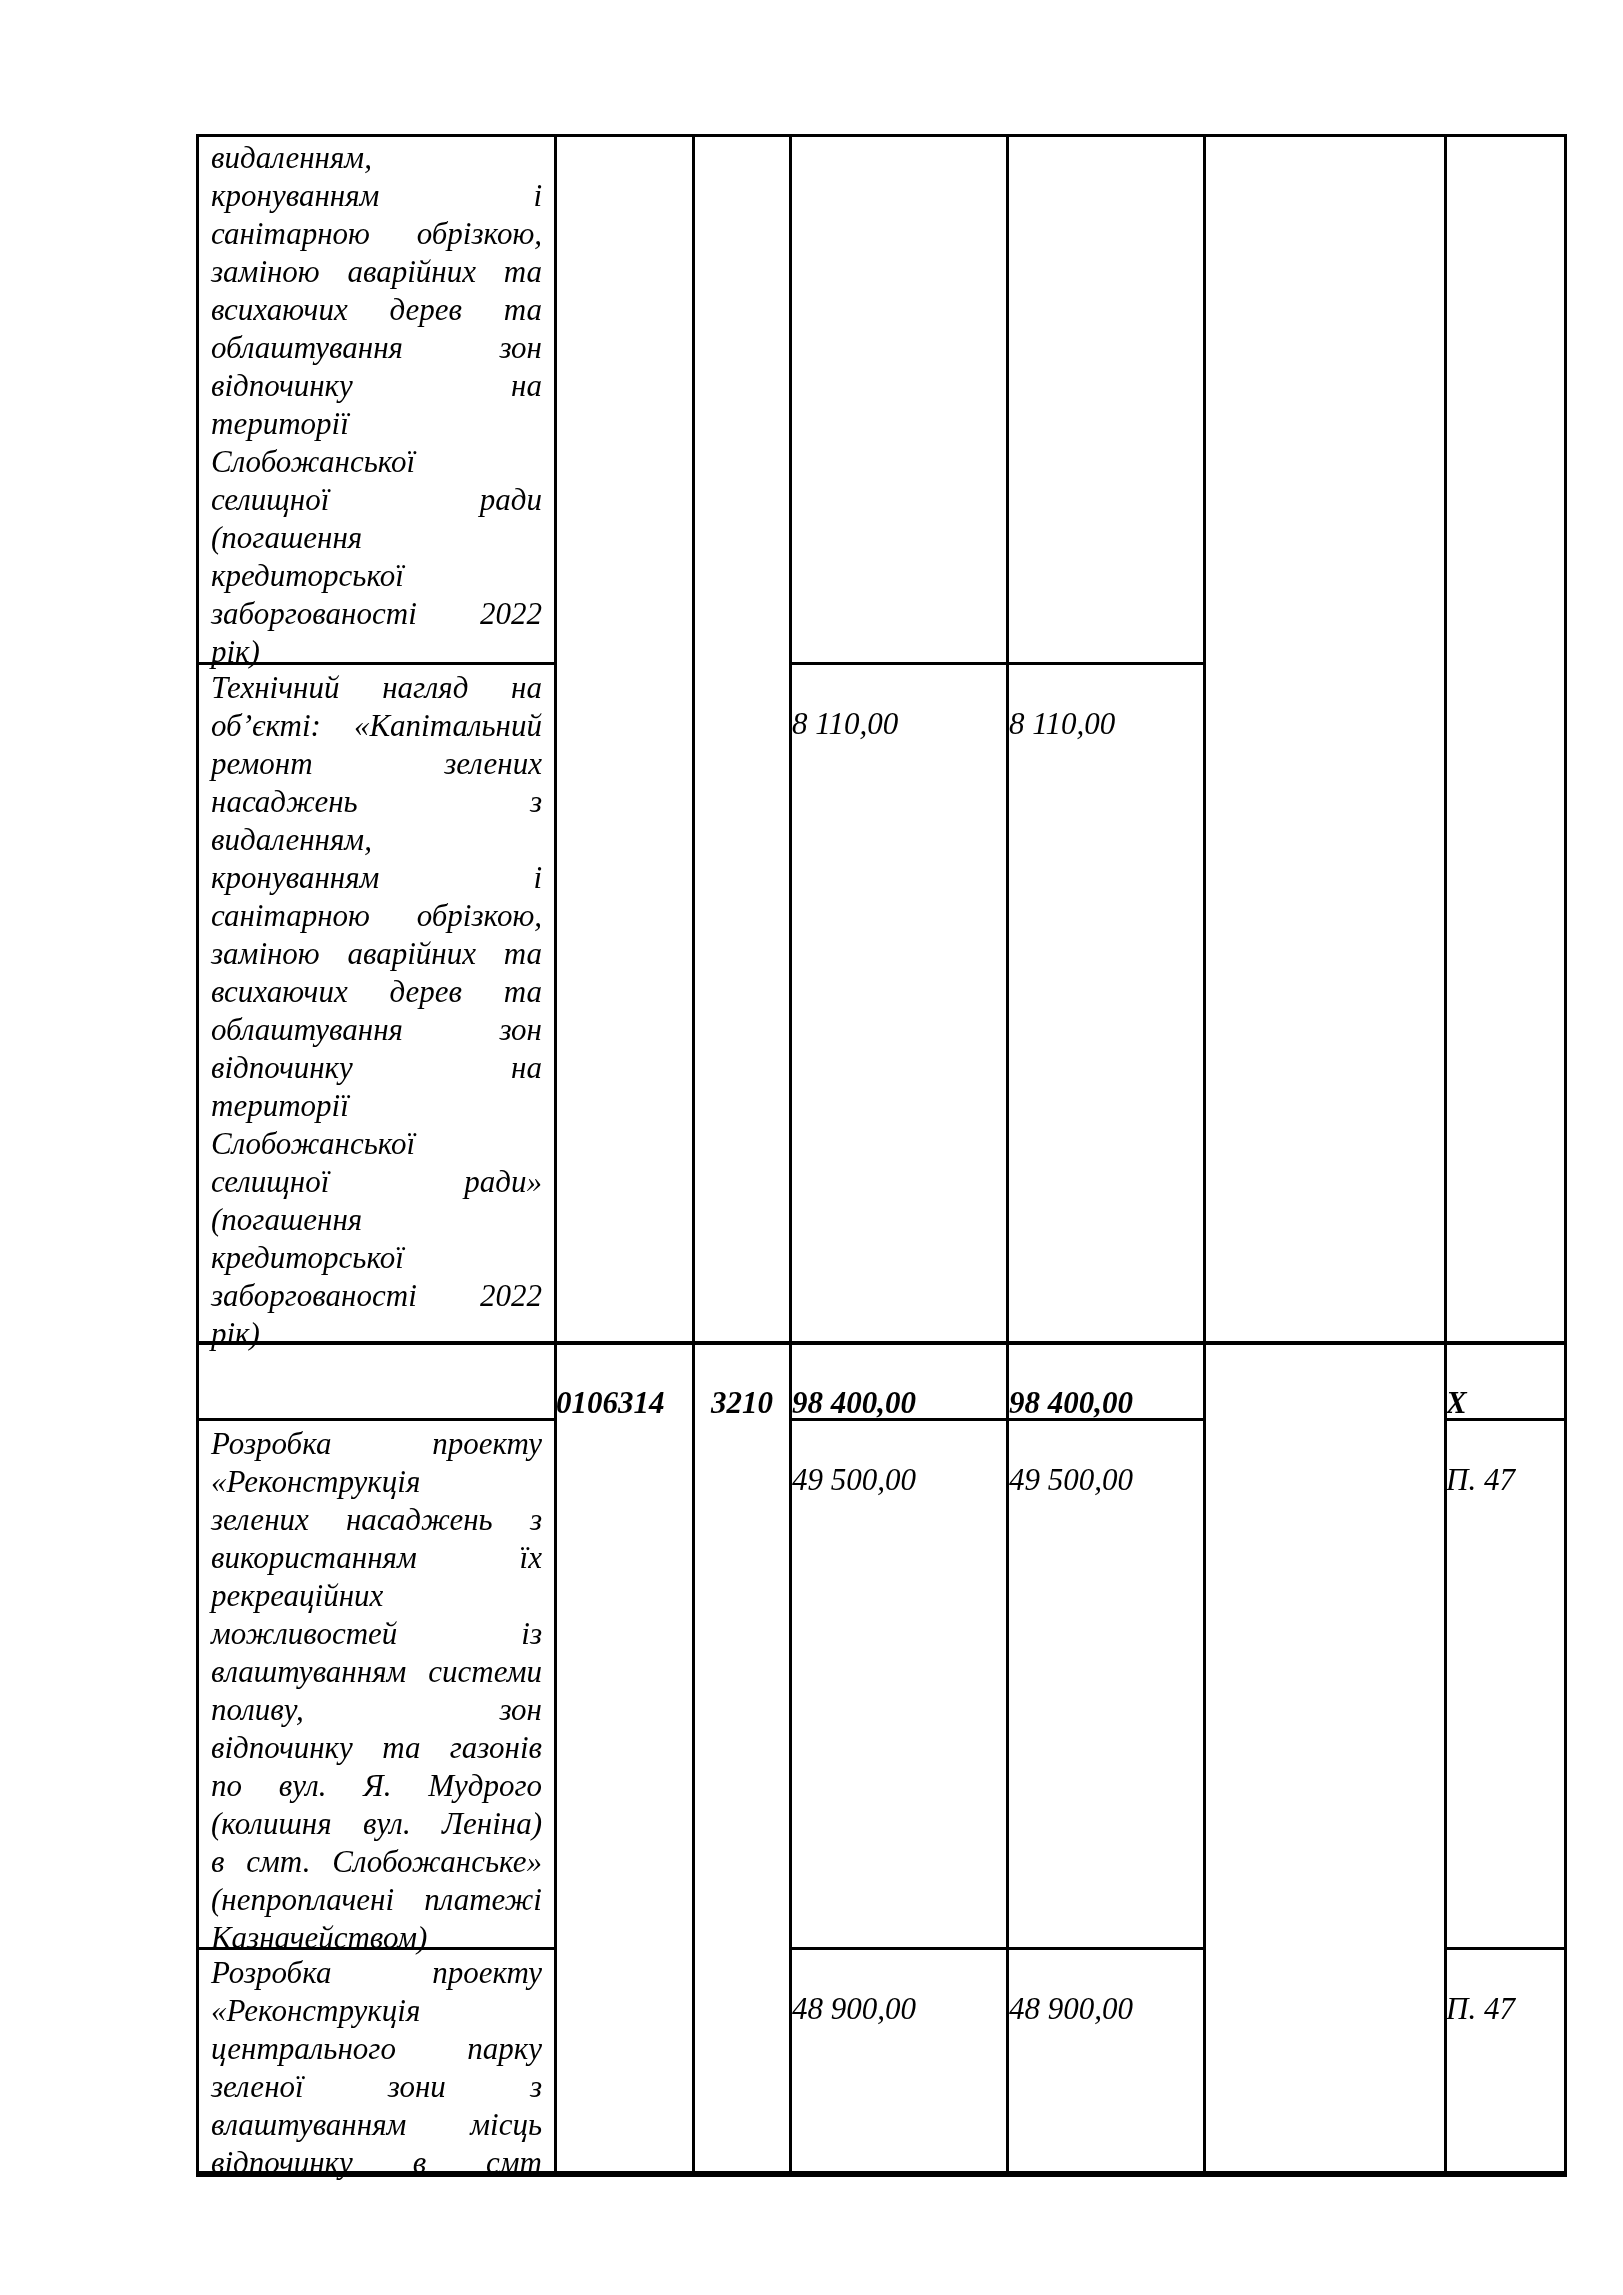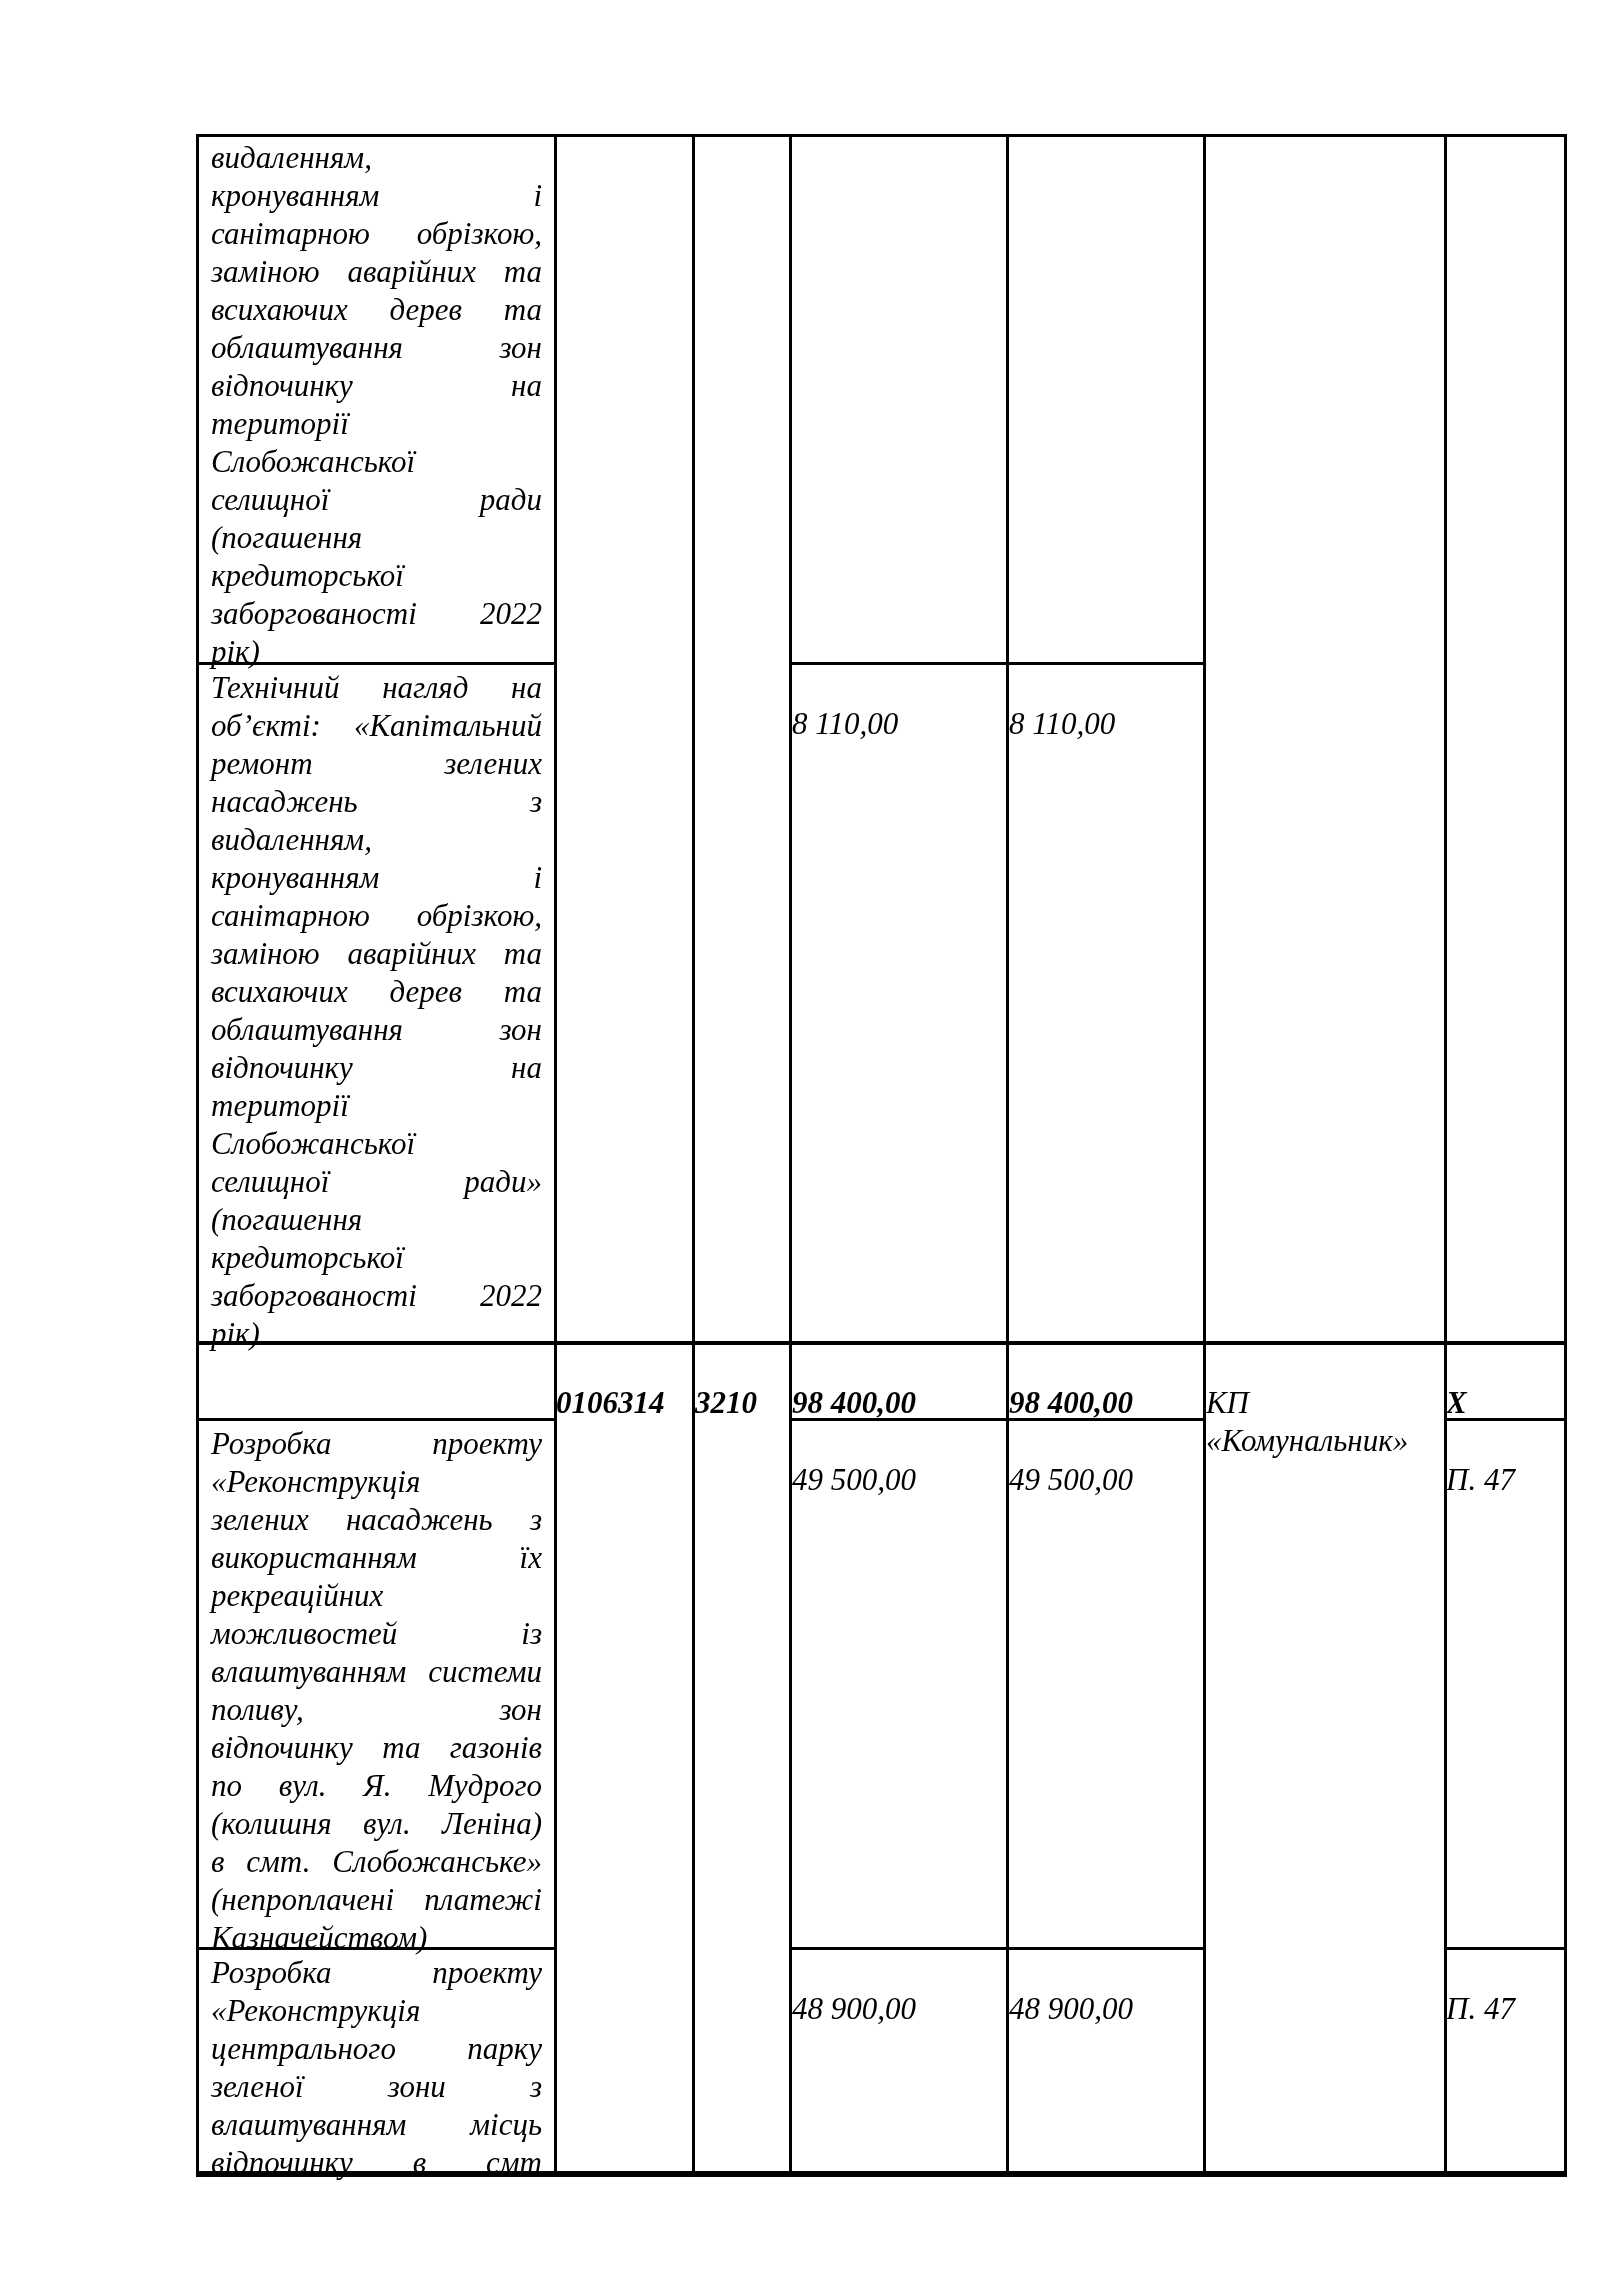--- a/index.html
+++ b/index.html
@@ -41,21 +41,21 @@
   .bold{font-weight:bold;}
   .num{white-space:nowrap;}
 
   
   .r1d {left:211px;top:139px;width:331px;}
   .r2d {left:211px;top:669px;width:331px;}
   .r2a1{left:792px;top:669px;width:213px;}
   .r2a2{left:1009px;top:669px;width:192px;}
   .r3t {left:211px;top:1348px;width:331px;}
   .r3c1{left:556px;top:1348px;width:134px;}
-  .r3c2{left:695px;top:1348px;width:92px;}
+  .r3c2{left:695px;top:1348px;width:92px;padding-left:16px;}
   .r3a1{left:792px;top:1348px;width:213px;}
   .r3a2{left:1009px;top:1348px;width:192px;}
   .r3r {left:1206px;top:1348px;width:236px;}
   .r3n {left:1446px;top:1348px;width:116px;}
   .r4d {left:211px;top:1425px;width:331px;}
   .r4a1{left:792px;top:1425px;width:213px;}
   .r4a2{left:1009px;top:1425px;width:192px;}
   .r4n {left:1446px;top:1425px;width:116px;}
   .r5d {left:211px;top:1954px;width:331px;}
   .r5a1{left:792px;top:1954px;width:213px;}
@@ -121,22 +121,20 @@
 кредиторської
 заборгованості 2022
 рік)</div>
   <div class="cell center num r2a1">8 110,00</div>
   <div class="cell center num r2a2">8 110,00</div>
 
   <div class="cell center bold num r3c1">0106314</div>
   <div class="cell center bold num r3c2">3210</div>
   <div class="cell center bold num r3a1">98 400,00</div>
   <div class="cell center bold num r3a2">98 400,00</div>
-  <div class="cell center r3r">КП
-«Комунальник»</div>
   <div class="cell center bold r3n">Х</div>
 
   <div class="cell desc r4d">Розробка проекту
 «Реконструкція
 зелених насаджень з
 використанням їх
 рекреаційних
 можливостей із
 влаштуванням системи
 поливу, зон

